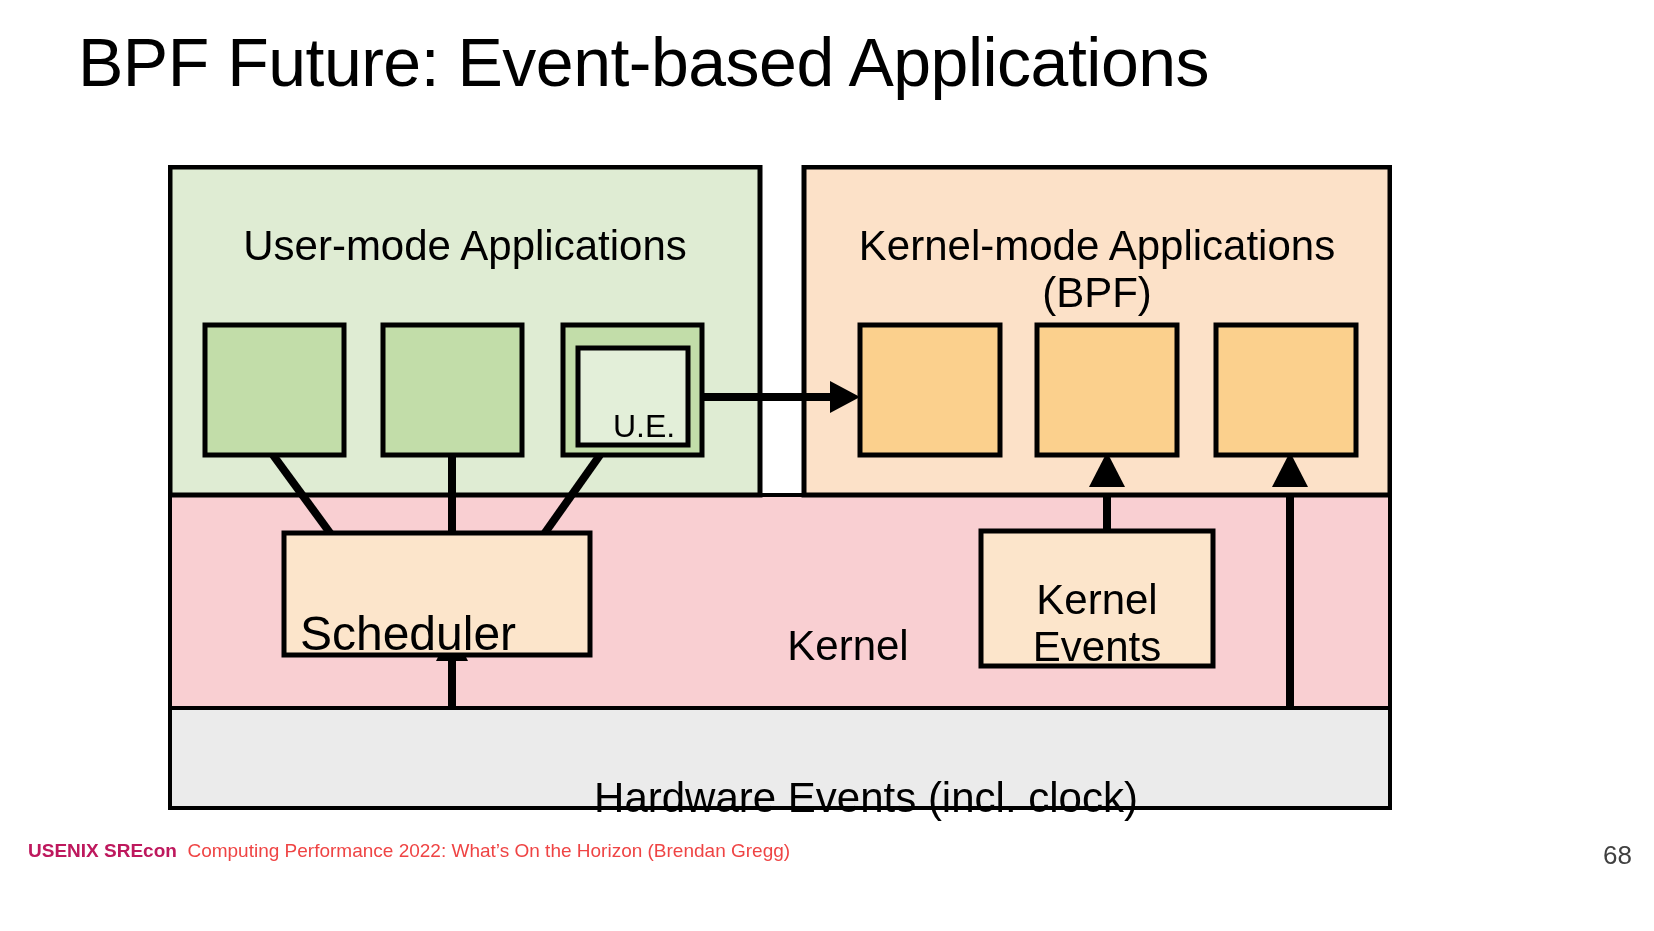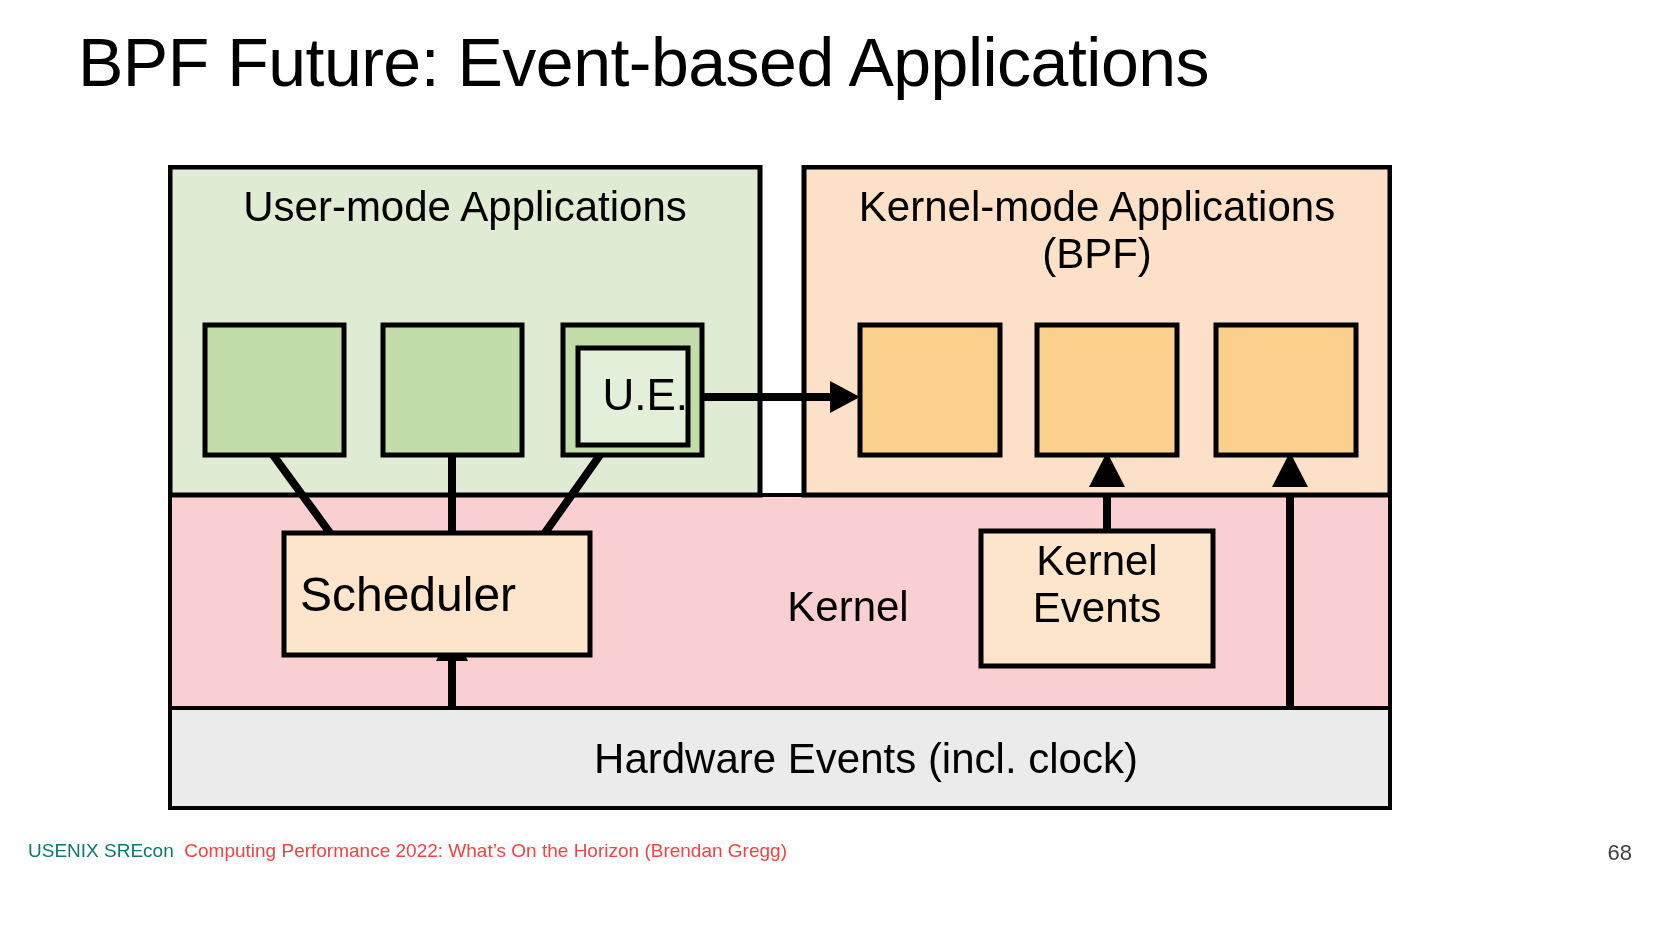--- a/index.html
+++ b/index.html
@@ -44,30 +44,31 @@
     position: absolute;
     left: 0; top: 0;
   }
   .dlabel {
     position: absolute;
     color: #000000;
     text-align: center;
     line-height: 1.12;
     pointer-events: none;
     font-family: "Liberation Sans", sans-serif;
+    margin-top: 39px;
   }
   
   #usermode-title {
     left: 0px; top: 18px; width: 594px; font-size: 42px;
   }
   #kernelmode-title {
     left: 634px; top: 18px; width: 590px; font-size: 42px;
   }
   #ue-label {
-    left: 400px; top: 205px; width: 120px; font-size: 44px; text-align: right;
+    left: 416px; top: 205px; width: 120px; font-size: 32px;
   }
   #scheduler-label {
     left: 115px; top: 403px; width: 250px; font-size: 48px;
   }
   #kernel-label {
     left: 530px; top: 418px; width: 300px; font-size: 42px;
   }
   #kernel-events-label {
     left: 812px; top: 372px; width: 234px; font-size: 42px;
   }
@@ -76,32 +77,32 @@
   }
   #footer-left {
     position: absolute;
     left: 28px;
     top: 840px;
     font-size: 19px;
     color: #595959;
     white-space: nowrap;
   }
   #footer-left .brand {
-    font-weight: normal;
-    color: #0f766e;
+    font-weight: bold;
+    color: #be185d;
   }
   #footer-left .subtitle {
     font-weight: normal;
     color: #ef4444;
   }
   #page-number {
     position: absolute;
     left: 1596px;
     top: 840px;
-    font-size: 22px;
+    font-size: 26px;
     color: #404040;
     text-align: right;
     width: 36px;
   }
 </style>
 </head>
 <body>
 
 <div id="slide">
 

